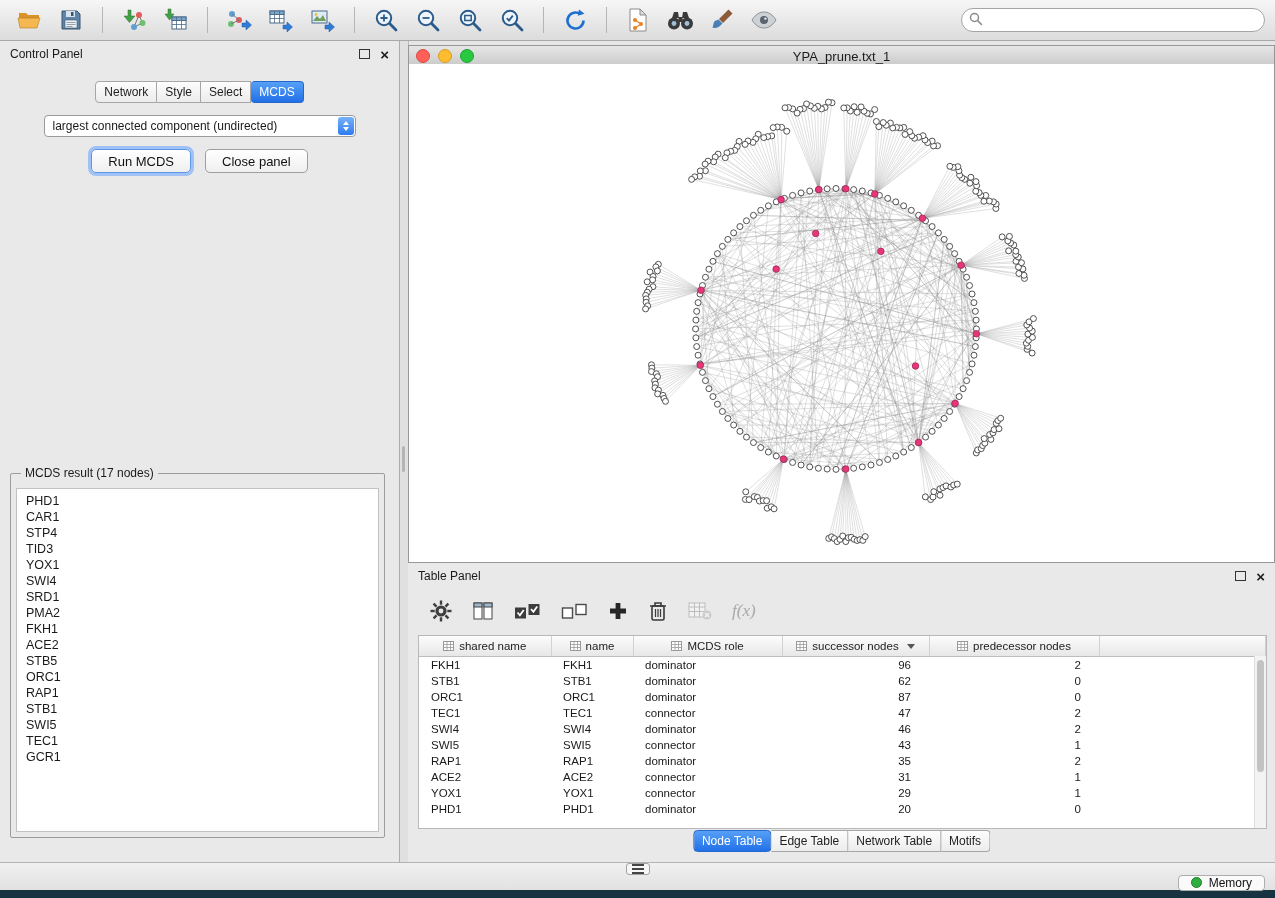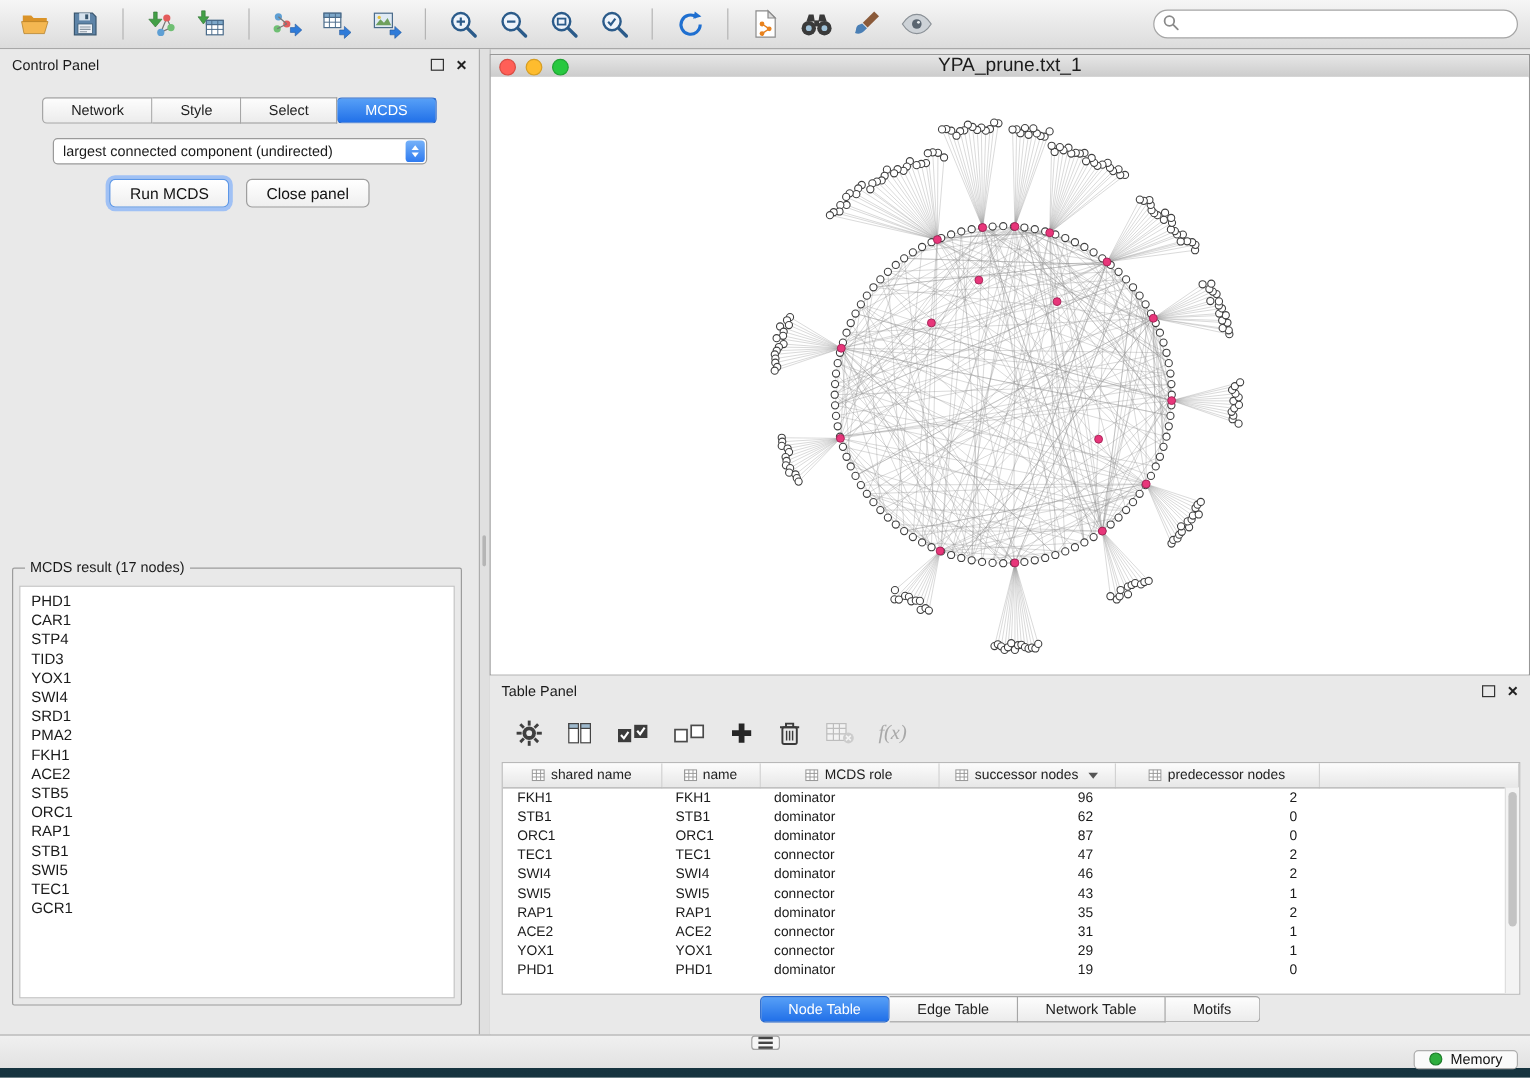--- a/index.html
+++ b/index.html
@@ -35,21 +35,21 @@
     background:#e9e9e9;border-right:1px solid #adadad;box-sizing:border-box;
   }
   .panel-header{height:26px;display:flex;align-items:center;padding:0 10px;font-size:12px;gap:28px;}
   .panel-header .ph-title{flex:1;}
   .ph-btns{display:flex;align-items:center;gap:10px;}
   .float-btn{width:9px;height:8px;border:1.5px solid #333;display:inline-block;}
   .close-btn{font-size:15px;font-weight:bold;color:#222;line-height:1;cursor:default;}
 
   .seg{display:flex;justify-content:center;margin-top:14px;}
   .seg-tab{
-    padding:3px 23px;font-size:12px;color:#222;
+    padding:3px 8px;font-size:12px;color:#222;
     background:linear-gradient(#fdfdfd,#ececec);
     border:1px solid #a6a6a6;border-left:none;white-space:nowrap;
   }
   .seg-tab:first-child{border-left:1px solid #a6a6a6;border-radius:4px 0 0 4px;}
   .seg-tab:last-child{border-radius:0 4px 4px 0;}
   .seg-tab.active{
     background:linear-gradient(#57a0f7,#2170e8);color:#fff;border-color:#2667cc;border-radius:4px;
   }
   .criterion-label{margin-top:24px;text-align:center;font-size:13px;}
   .dropdown{
@@ -89,21 +89,21 @@
   .splitter .grip{position:absolute;left:2px;top:405px;width:3px;height:26px;background:#b5b5b5;border-radius:2px;}
 
   
   .network-window{
     position:absolute;left:408px;top:45px;right:0;height:518px;
     border:1px solid #979797;box-sizing:border-box;background:#fff;
   }
   .net-titlebar{
     height:18px;background:linear-gradient(#e6e6e6,#cccccc);
     border-bottom:1px solid #a0a0a0;position:relative;
-    display:flex;align-items:flex-end;justify-content:center;font-size:16px;color:#1c1c1c;
+    display:flex;align-items:flex-end;justify-content:center;font-size:13px;color:#1c1c1c;
   }
   .traffic{position:absolute;left:7px;top:3px;display:flex;gap:8px;}
   .light{width:12px;height:12px;border-radius:50%;display:inline-block;}
   .net-view{position:absolute;left:0;right:0;top:18px;bottom:0;background:#fff;}
   .net-view svg{width:100%;height:100%;display:block;}
 
   
   .table-panel{position:absolute;left:408px;top:563px;right:0;height:299px;background:#e9e9e9;}
   .tp-toolbar{height:44px;display:flex;align-items:center;gap:20px;padding-left:22px;}
   .tp-tool{background:none;border:none;padding:0;display:flex;cursor:default;}
@@ -881,21 +881,21 @@
               <td>YOX1</td>
               <td>connector</td>
               <td class="num">29</td>
               <td class="num">1</td>
               <td></td>
             </tr>
             <tr>
               <td>PHD1</td>
               <td>PHD1</td>
               <td>dominator</td>
-              <td class="num">19</td>
+              <td class="num">20</td>
               <td class="num">0</td>
               <td></td>
             </tr>
           </tbody>
       </table>
       <div class="v-scroll">
           <div class="v-thumb"></div>
         </div>
     </div>
 

